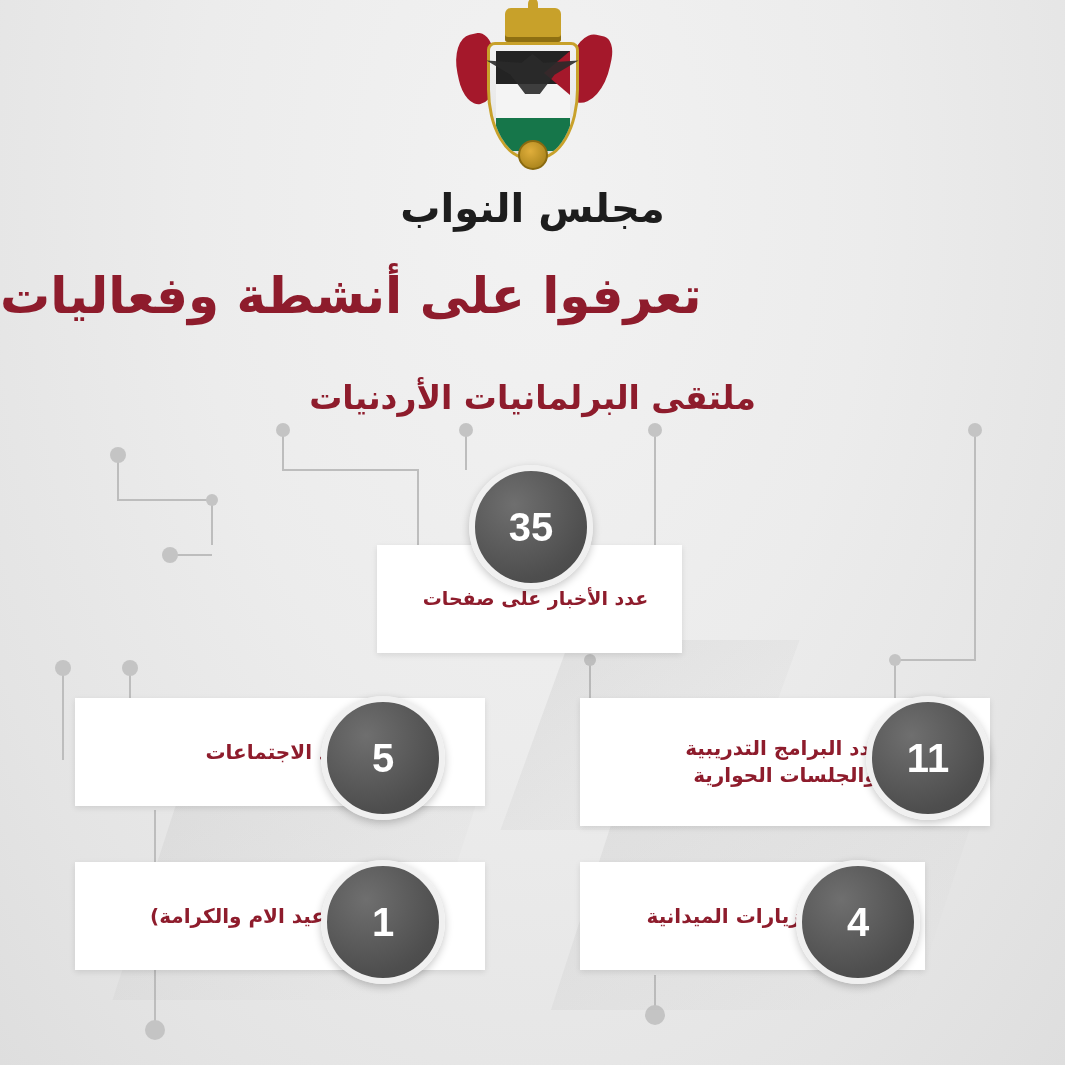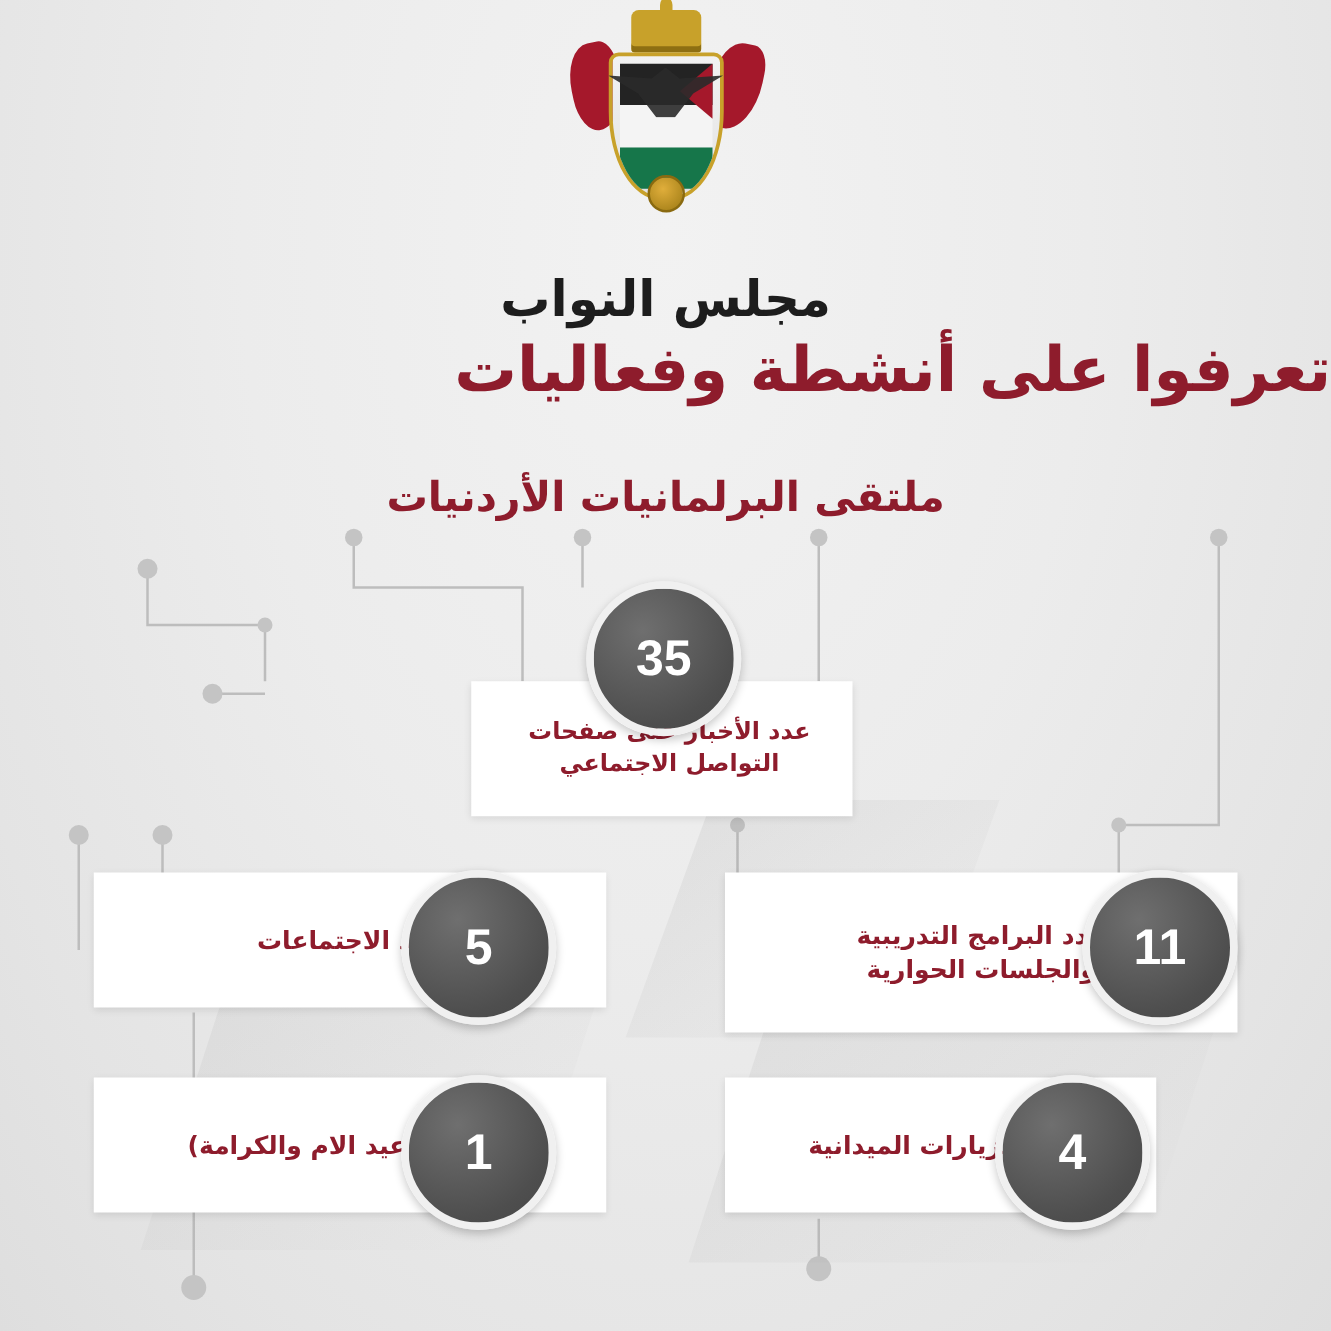--- a/index.html
+++ b/index.html
@@ -129,30 +129,29 @@
     position: absolute;
     top: 185px;
     left: 0;
     right: 0;
     text-align: center;
     font-family: "DejaVu Sans", "Liberation Sans", sans-serif;
     font-size: 40px;
     font-weight: bold;
     color: #1d1d1d;
     letter-spacing: -1px;
-    margin-top: 32px;
   }
 
   
   .headline {
     position: absolute;
     top: 268px;
     left: 0;
     right: 0;
-    text-align: right;
+    text-align: left;
     font-size: 50px;
     font-weight: bold;
     color: #8e1c2c;
     line-height: 1.15;
   }
   .subhead {
     position: absolute;
     top: 358px;
     left: 0;
     right: 0;
@@ -291,21 +290,20 @@
     </g>
   </svg>
 
   <div class="shadow-tri" style="top:640px; right:300px; width:230px; height:190px; transform:skewX(-20deg); opacity:.5;"></div>
   <div class="shadow-tri" style="top:800px; right:120px; width:360px; height:210px; transform:skewX(-18deg); opacity:.45;"></div>
   <div class="shadow-tri" style="top:800px; right:620px; width:300px; height:200px; transform:skewX(-18deg); opacity:.4;"></div>
 
   <div class="card" id="card-news">
     <div class="card-label">
       <div>عدد الأخبار على صفحات</div>
-      <div>التواصل الاجتماعي</div>
     </div>
   </div>
   <div class="badge" id="badge-news">35</div>
 
   <div class="card" id="card-meetings">
     <div class="card-label">
       <div>عدد الاجتماعات</div>
     </div>
   </div>
   <div class="badge" id="badge-meetings">5</div>

